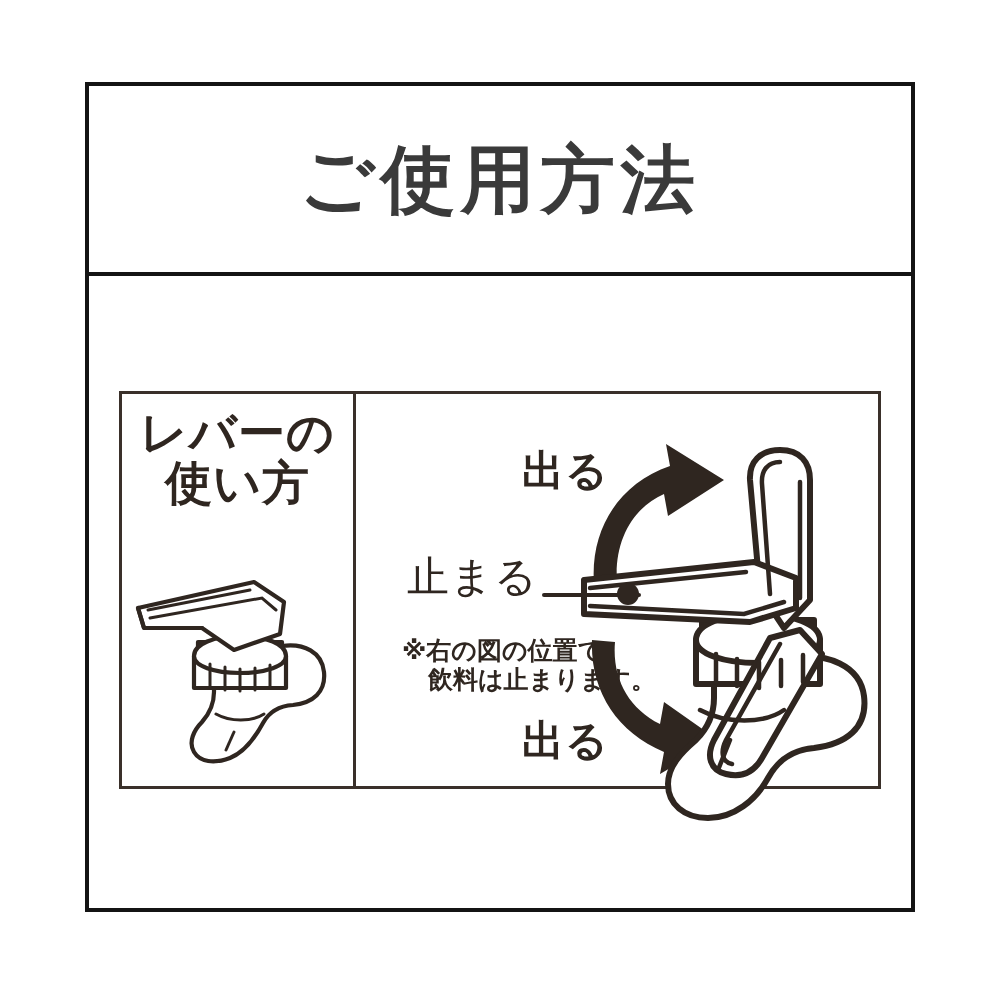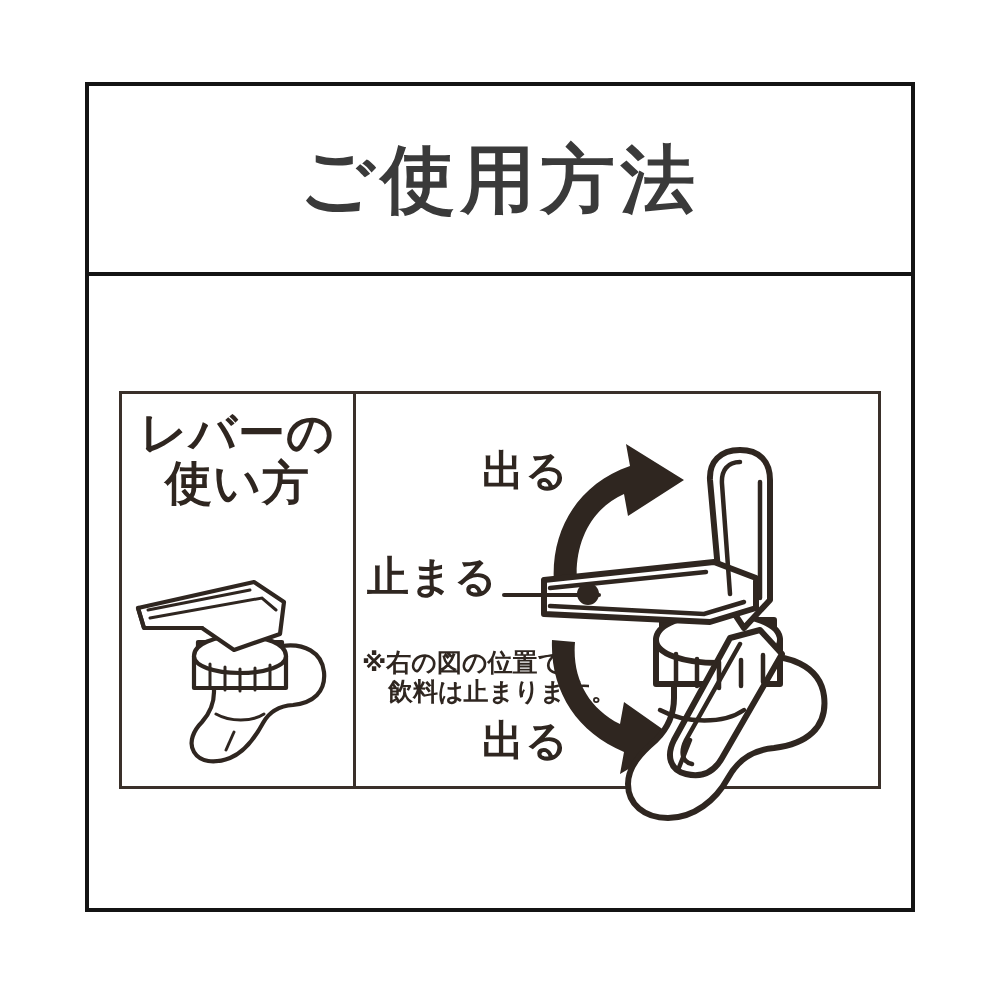--- a/index.html
+++ b/index.html
@@ -61,20 +61,21 @@
   #diagram-box {
     position: absolute;
     left: 30px;
     top: 115px;
     width: 762px;
     height: 398px;
     box-sizing: border-box;
     border: 3px solid #3a302a;
     display: flex;
     background: #ffffff;
+    gap: 40px;
   }
 
   
   #lever-panel {
     flex: 0 0 234px;
     box-sizing: border-box;
     border-right: 3px solid #3a302a;
     position: relative;
     padding: 14px 0 0 0;
   }
@@ -112,31 +113,31 @@
     white-space: nowrap;
   }
   #label-out-top   { left: 126px; top: 28px; }
   #label-out-bottom{ left: 126px; top: 298px; }
 
   #label-stop {
     position: absolute;
     left: 11px;
     top: 134px;
     color: #2f2620;
-    font-weight: 700;
+    font-weight: 400;
     font-size: 42px;
     line-height: 1;
     letter-spacing: 1px;
     white-space: nowrap;
   }
 
   #stop-note {
     position: absolute;
     left: 6px;
-    top: 196px;
+    top: 184px;
     width: 258px;
     color: #2f2620;
     font-weight: 700;
     font-size: 25px;
     line-height: 1.18;
     letter-spacing: 0px;
     white-space: pre-line;
   }
   #stop-note .note-line-2 { display: block; padding-left: 26px; }
 

